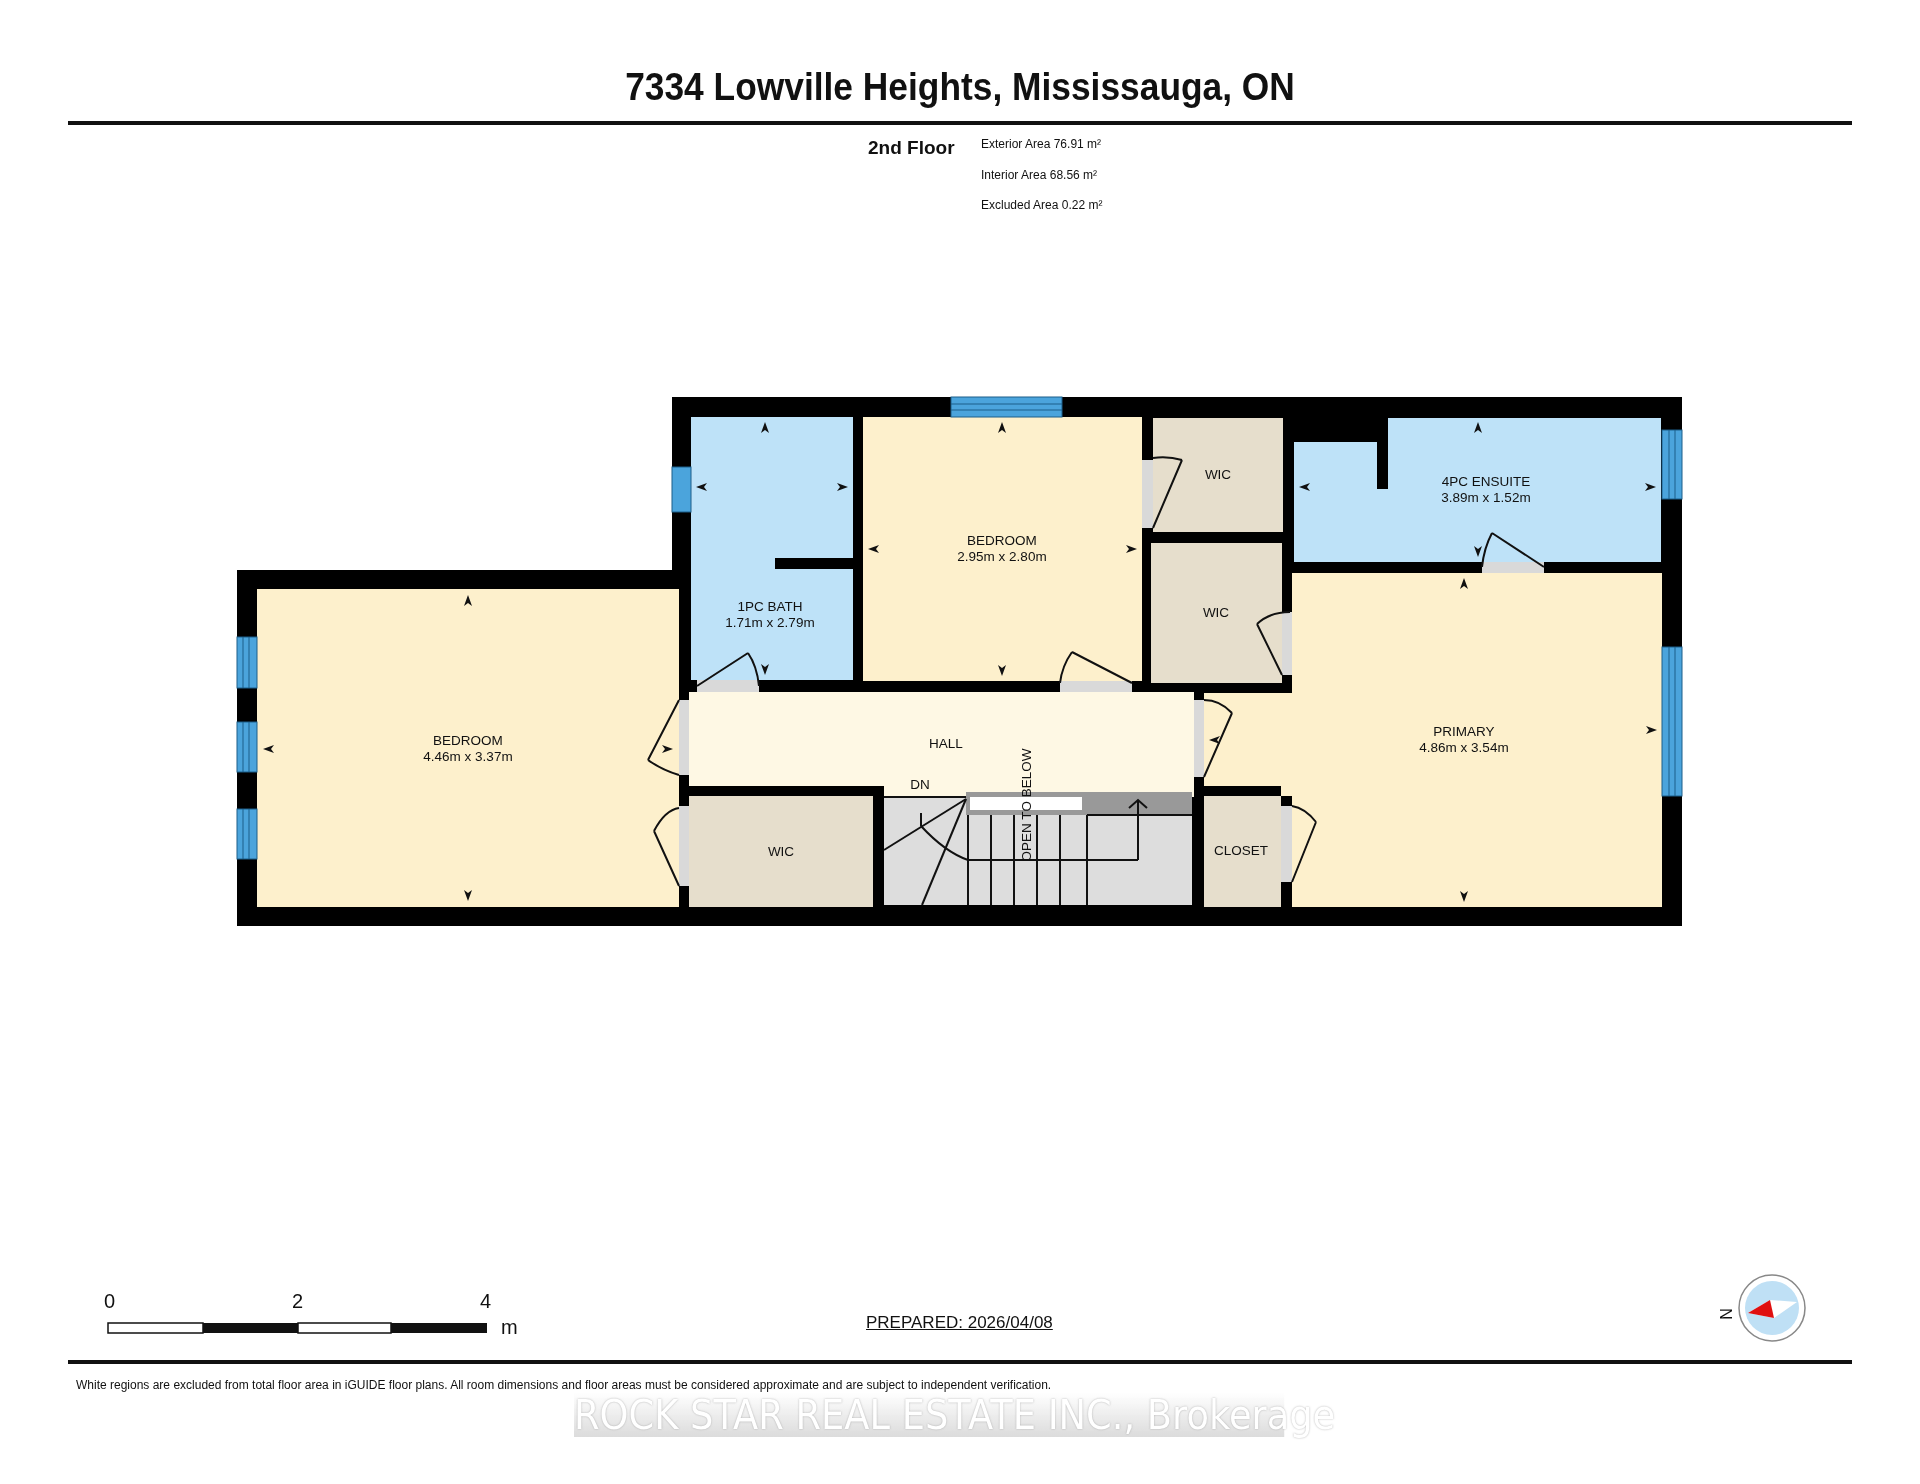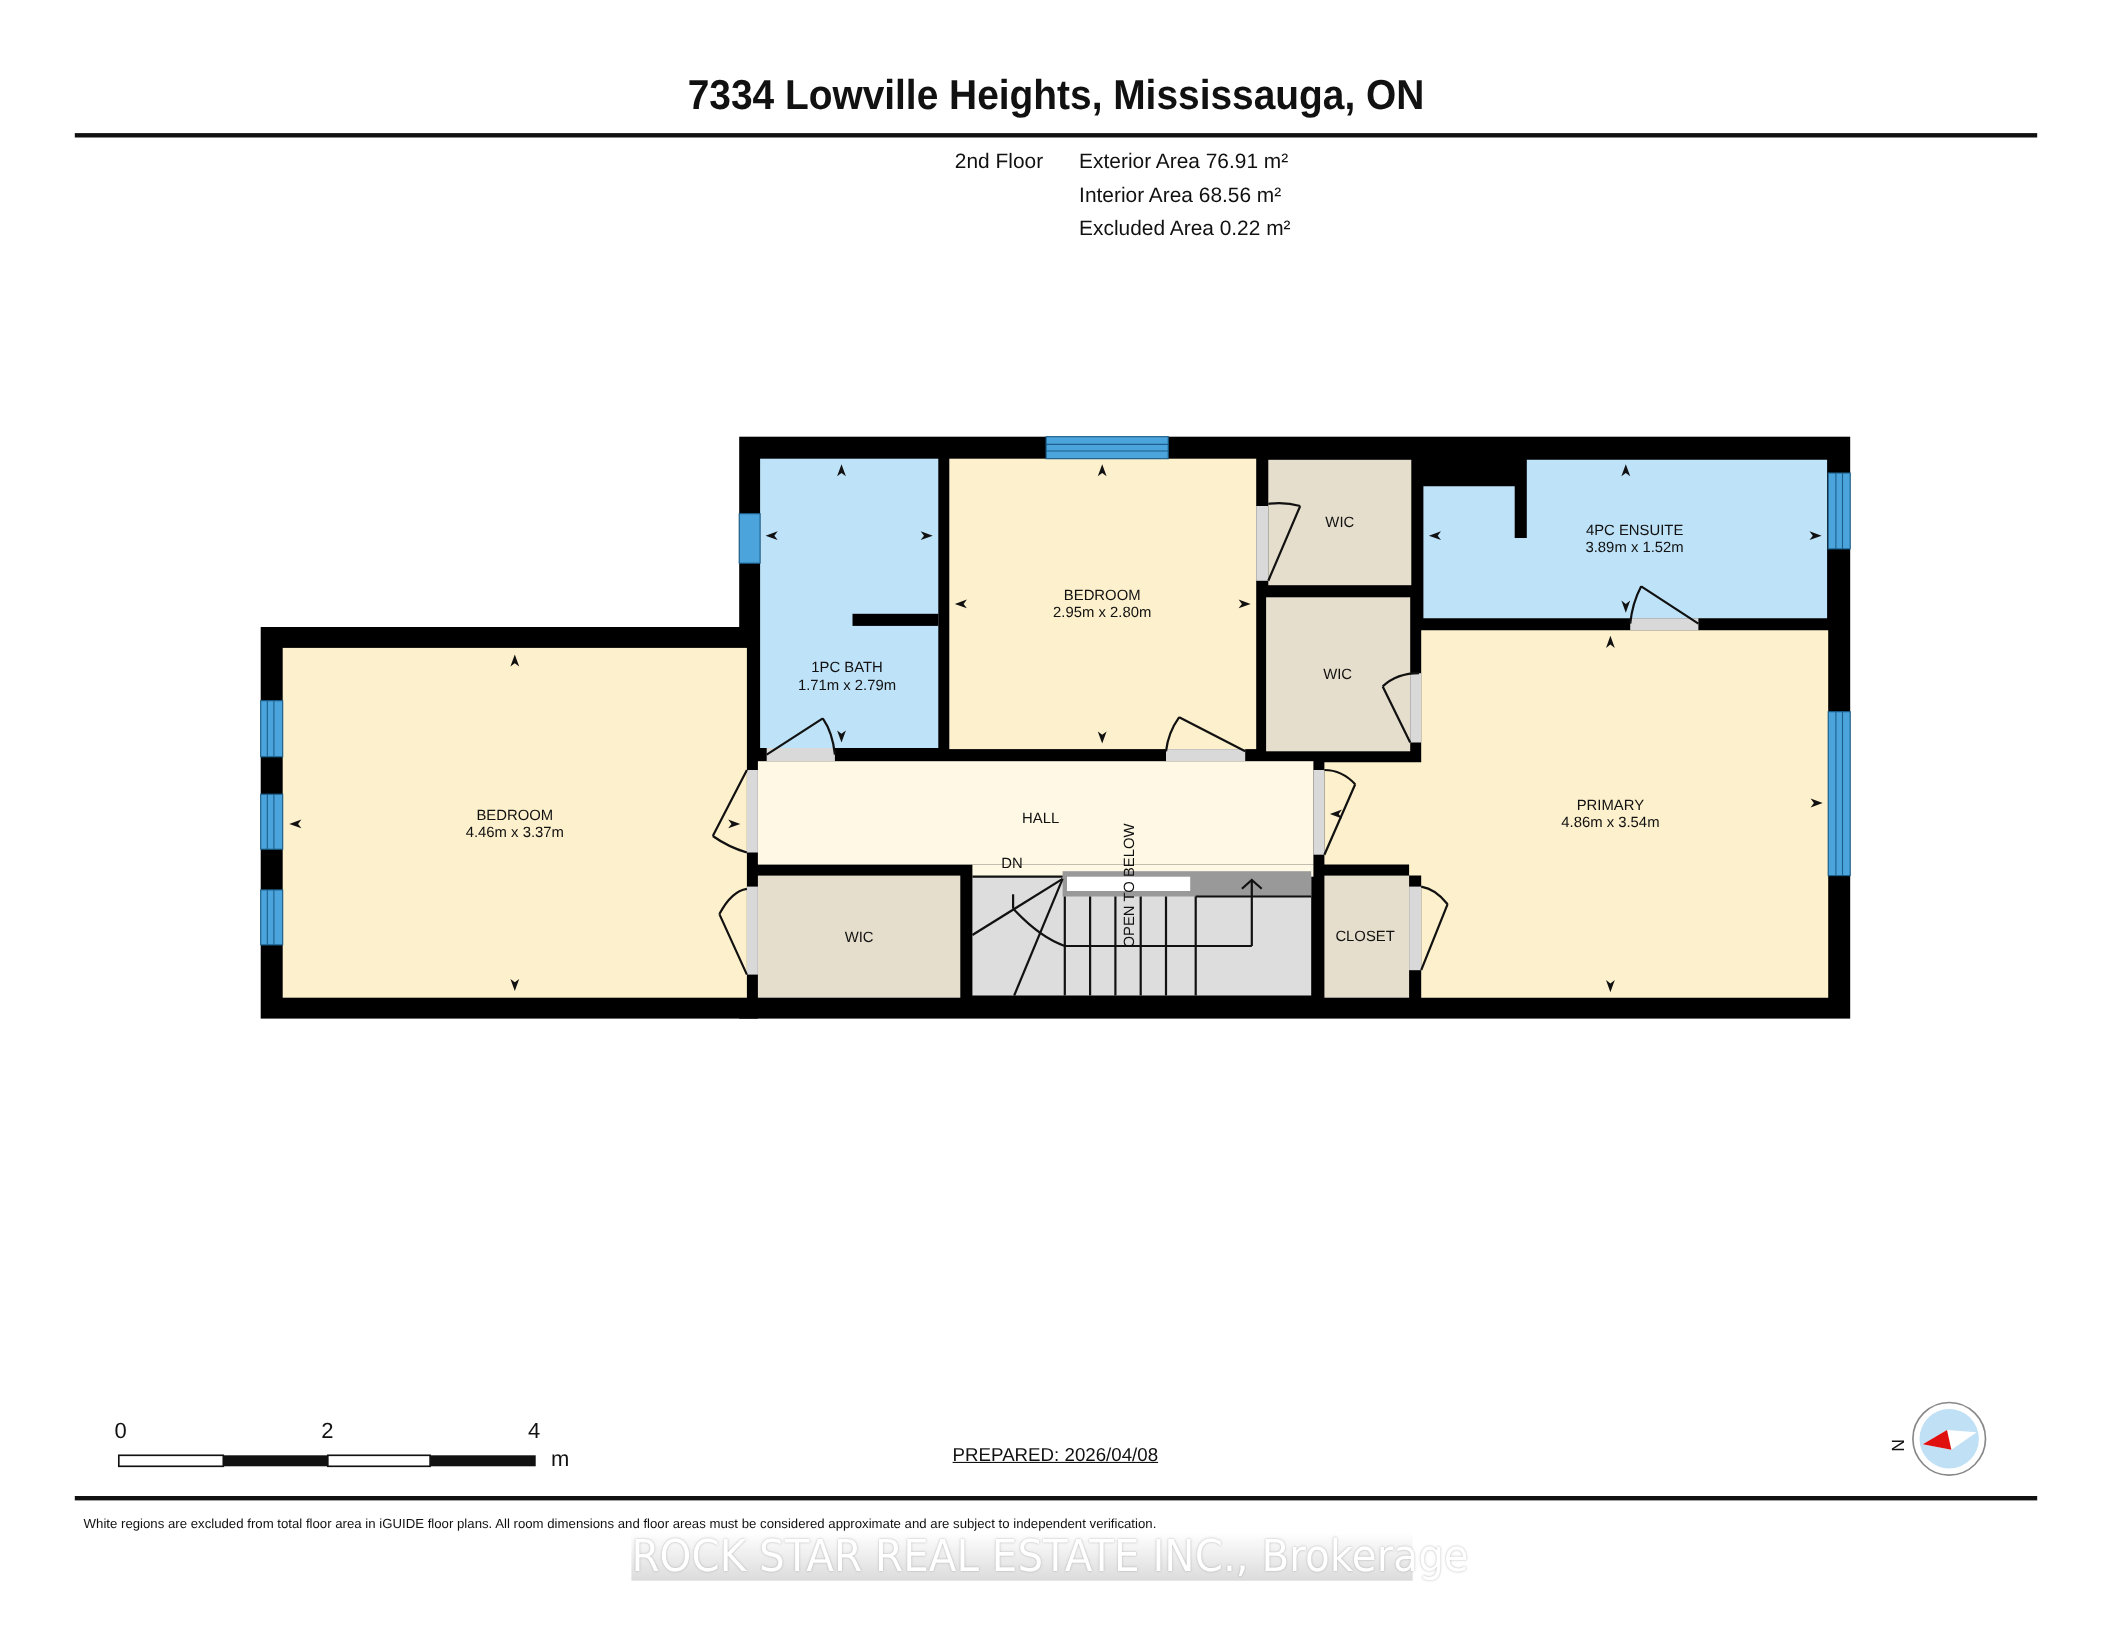--- a/index.html
+++ b/index.html
@@ -2,22 +2,22 @@
 <html><head>
 <meta charset="utf-8">
 <style>
   html, body { margin: 0; padding: 0; background: #ffffff; }
   body { width: 1920px; height: 1484px; position: relative; overflow: hidden;
          font-family: "Liberation Sans", sans-serif; color: #111; }
   .abs { position: absolute; }
   .title { left: 0; width: 1920px; top: 66px; text-align: center; font-size: 38px; font-weight: bold;
            letter-spacing: 0px; transform: scaleX(0.93); transform-origin: center; }
   .rule { height: 4px; background: #111; left: 68px; width: 1784px; }
-  .floor-label { left: 868px; top: 137px; font-size: 19px; font-weight: normal; }
-  .area-line { left: 981px; font-size: 19px; }
+  .floor-label { left: 868px; top: 137px; font-size: 19px; font-weight: bold; }
+  .area-line { left: 981px; font-size: 12px; }
   .plan { left: 0; top: 0; }
   .room-label { font-family: "Liberation Sans", sans-serif; font-size: 13.5px; fill: #111; text-anchor: middle; }
   .scale-label { font-size: 20px; }
   .prepared { left: 866px; top: 1313px; font-size: 17px; text-decoration: underline; }
   .footer-note { left: 76px; top: 1378px; font-size: 12px; }
   .watermark { left: 574px; top: 1393px; width: 772px; height: 44px; font-size: 40px; color: #ffffff;
                text-align: center; line-height: 44px;
                font-family: "DejaVu Sans", sans-serif; font-weight: normal;
                background: linear-gradient(to bottom, rgba(200,200,200,0.0), rgba(190,190,190,0.55));
                text-shadow: 0 0 2px rgba(120,120,120,0.6); transform: scaleX(0.92); transform-origin: left center;

